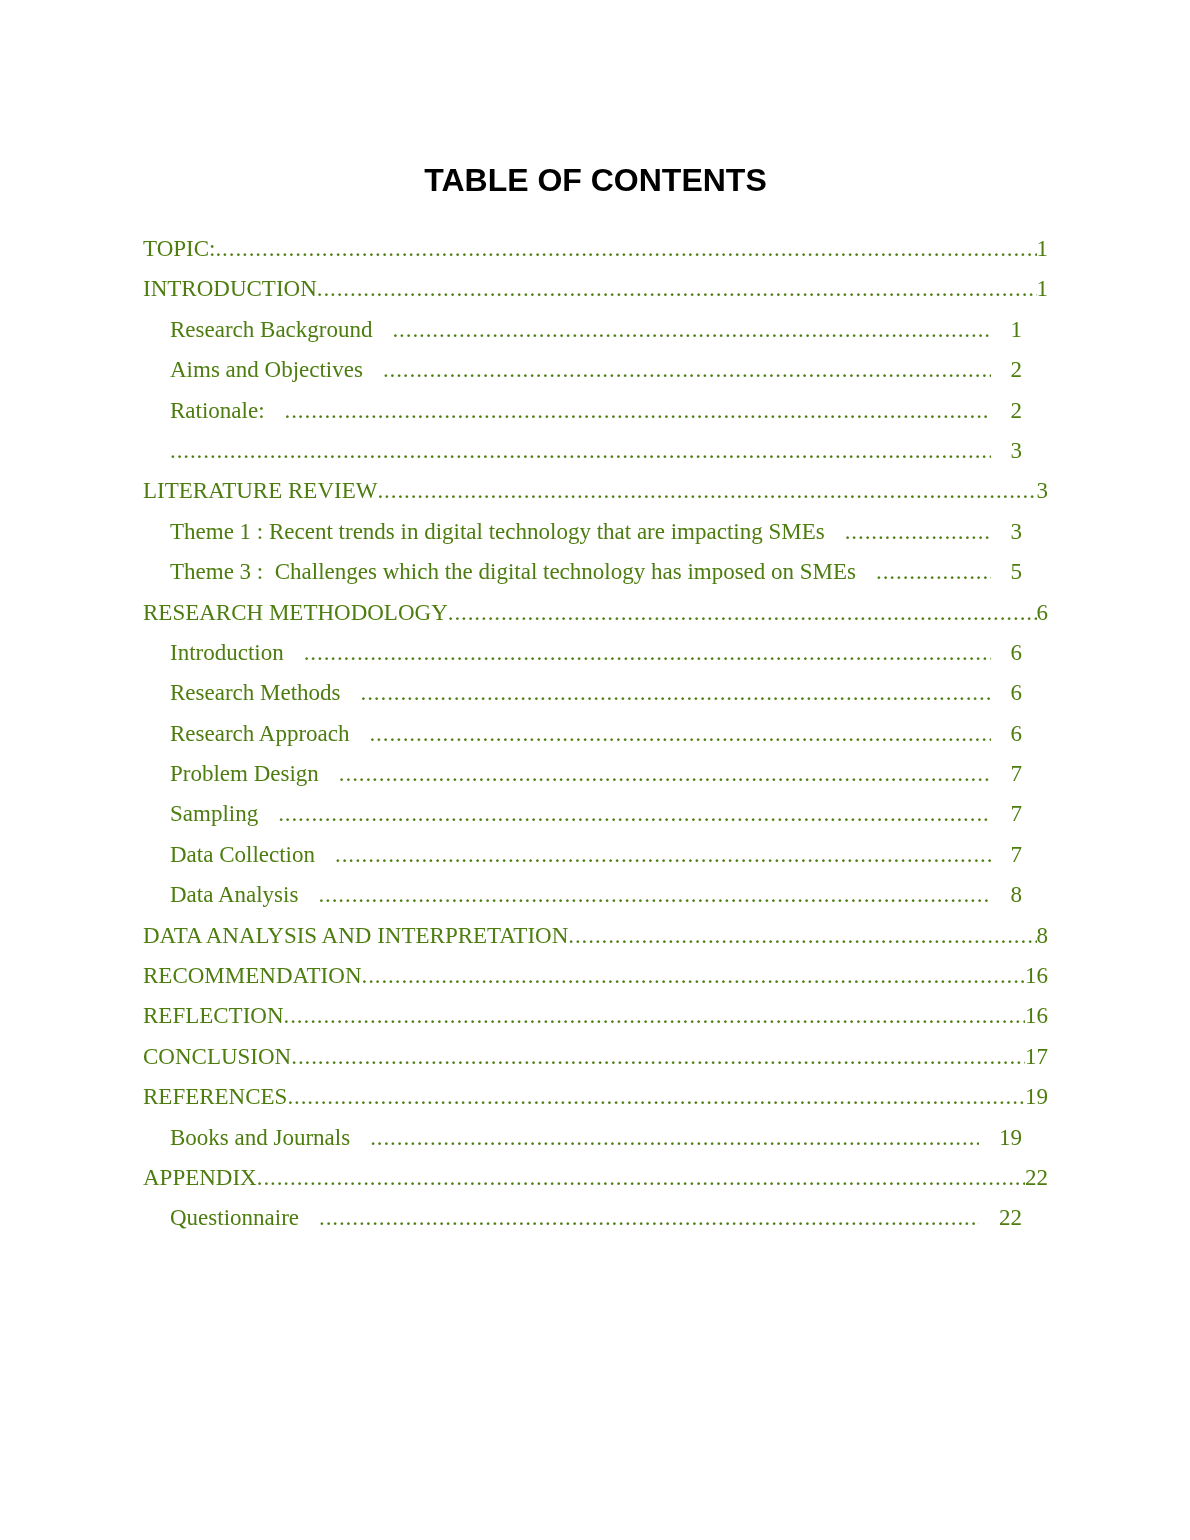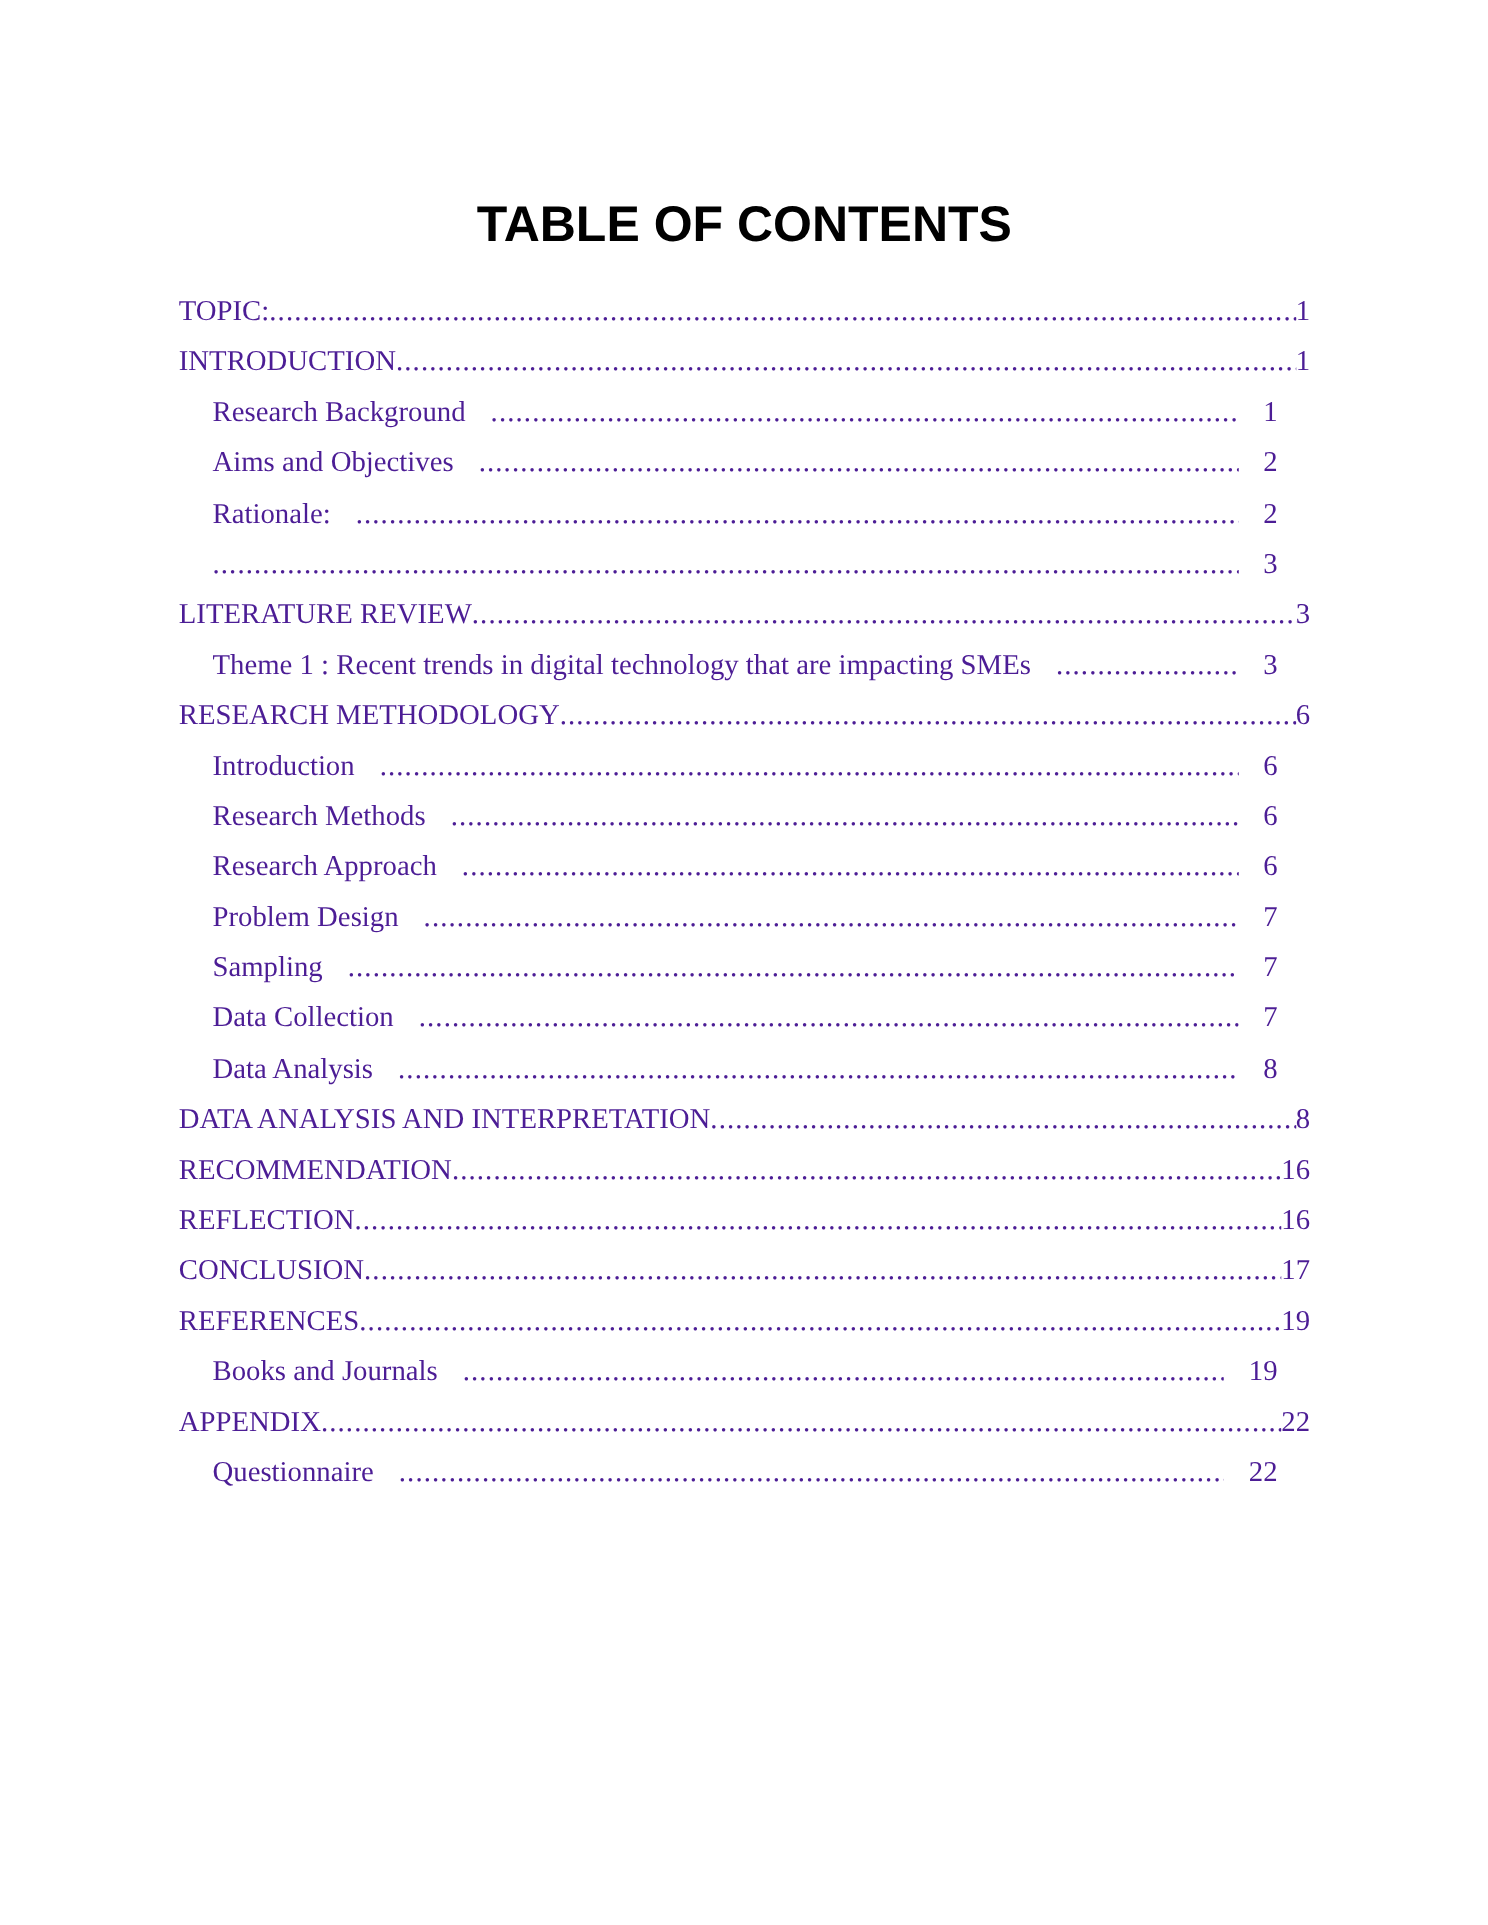--- a/index.html
+++ b/index.html
@@ -17,30 +17,30 @@
     box-sizing: border-box;
     width: 1190px;
     height: 1540px;
     padding: 162px 142px 0 143px;
     background: #ffffff;
   }
   .title {
     margin: 0;
     font-family: "Liberation Sans", sans-serif;
     font-weight: bold;
-    font-size: 40px;
+    font-size: 32px;
     line-height: 37px;
     text-align: center;
     color: #000000;
   }
   .toc-list {
     margin-top: 30px;
     font-family: "Liberation Serif", serif;
     font-size: 23px;
-    color: #4c1d95;
+    color: #4d7c0f;
   }
   .toc-row { height: 40.4px; }
   .toc-row.two-line { height: 80.8px; }
   .main-line {
     display: flex;
     align-items: baseline;
     height: 40.4px;
     line-height: 40.4px;
   }
   .level1 .main-line {
@@ -133,20 +133,28 @@
     </div>
   </div>
       <div class="toc-row level1">
 
     <div class="main-line">
       <span class="entry-label">Theme 1 : Recent trends in digital technology that are impacting SMEs</span>
       <span class="leader"></span>
       <span class="pagenum">3</span>
     </div>
   </div>
+      <div class="toc-row level1">
+
+    <div class="main-line">
+      <span class="entry-label">Theme 3 :  Challenges which the digital technology has imposed on SMEs</span>
+      <span class="leader"></span>
+      <span class="pagenum">5</span>
+    </div>
+  </div>
       <div class="toc-row level0">
 
     <div class="main-line">
       <span class="entry-label">RESEARCH METHODOLOGY</span>
       <span class="leader"></span>
       <span class="pagenum">6</span>
     </div>
   </div>
       <div class="toc-row level1">
 

